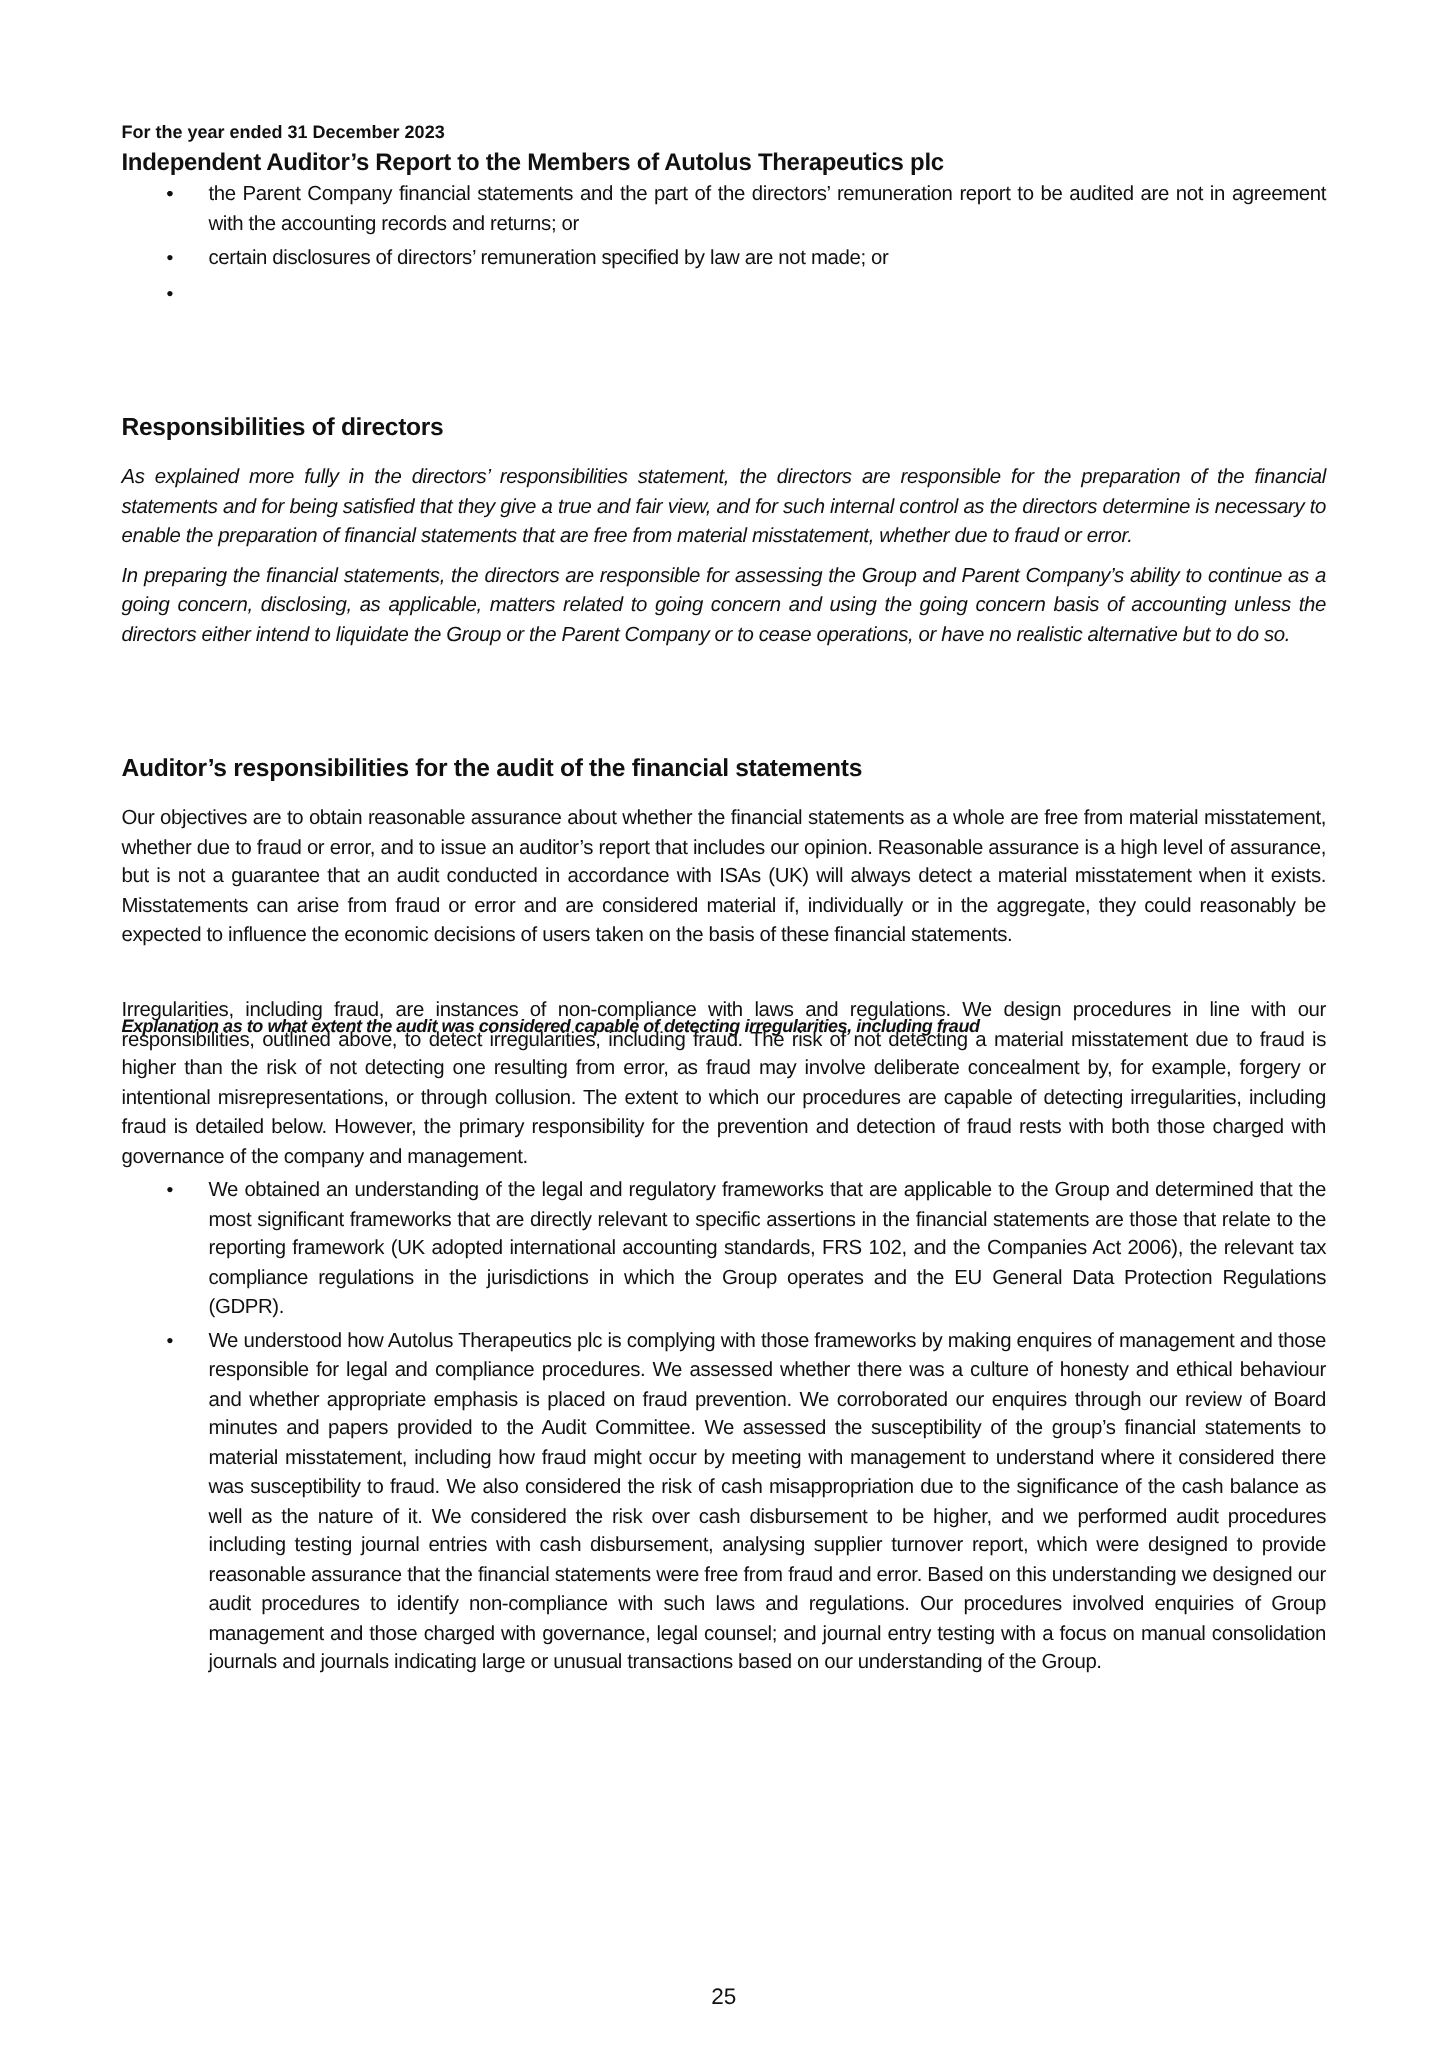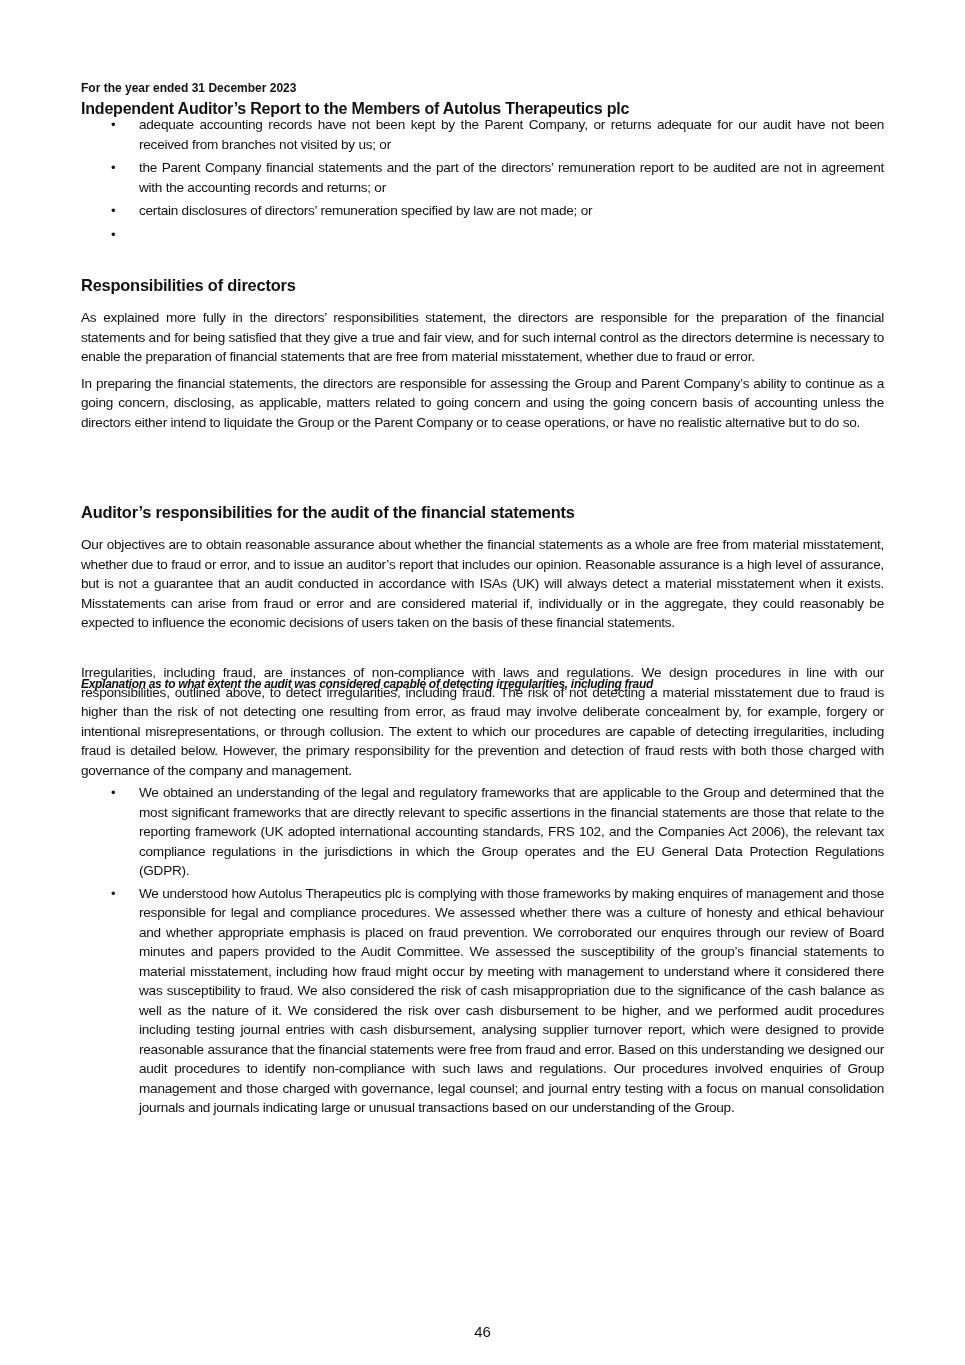--- a/index.html
+++ b/index.html
@@ -98,38 +98,37 @@
 
 <div class="page">
 
   <div class="title">Independent Auditor’s Report to the Members of Autolus Therapeutics plc</div>
   <div class="subtitle">For the year ended 31 December 2023</div>
 
   <div class="block" style="top:115px;">
     <ul class="bullets">
       <li style="margin-bottom:4px;">
         <span class="bullet">•</span>
-        <span>adequate accounting records have not been kept by the Parent Company, or returns adequate for our audit have not been received from branches not visited by us; or</span>
       </li>
       <li style="margin-bottom:4px;">
         <span class="bullet">•</span>
         <span>the Parent Company financial statements and the part of the directors’ remuneration report to be audited are not in agreement with the accounting records and returns; or</span>
       </li>
       <li style="margin-bottom:4px;">
         <span class="bullet">•</span>
         <span>certain disclosures of directors’ remuneration specified by law are not made; or</span>
       </li>
       <li>
         <span class="bullet">•</span>
       </li>
     </ul>
   </div>
 
   <div class="block h2" style="top:276px;">Responsibilities of directors</div>
-  <div class="block" style="top:308px;">
+  <div class="block" style="top:308px;font-style:italic;">
     <p class="body" style="margin-bottom:7px;">As explained more fully in the directors’ responsibilities statement, the directors are responsible for the preparation of the financial statements and for being satisfied that they give a true and fair view, and for such internal control as the directors determine is necessary to enable the preparation of financial statements that are free from material misstatement, whether due to fraud or error.</p>
     <p class="body">In preparing the financial statements, the directors are responsible for assessing the Group and Parent Company’s ability to continue as a going concern, disclosing, as applicable, matters related to going concern and using the going concern basis of accounting unless the directors either intend to liquidate the Group or the Parent Company or to cease operations, or have no realistic alternative but to do so.</p>
   </div>
 
   <div class="block h2" style="top:503px;">Auditor’s responsibilities for the audit of the financial statements</div>
   <div class="block" style="top:535px;">
     <p class="body">Our objectives are to obtain reasonable assurance about whether the financial statements as a whole are free from material misstatement, whether due to fraud or error, and to issue an auditor’s report that includes our opinion. Reasonable assurance is a high level of assurance, but is not a guarantee that an audit conducted in accordance with ISAs (UK) will always detect a material misstatement when it exists. Misstatements can arise from fraud or error and are considered material if, individually or in the aggregate, they could reasonably be expected to influence the economic decisions of users taken on the basis of these financial statements.</p>
   </div>
 
   <div class="block h3" style="top:677px;">Explanation as to what extent the audit was considered capable of detecting irregularities, including fraud</div>
@@ -142,13 +141,13 @@
       </li>
       <li>
         <span class="bullet">•</span>
         <span>We understood how Autolus Therapeutics plc is complying with those frameworks by making enquires of management and those responsible for legal and compliance procedures. We assessed whether there was a culture of honesty and ethical behaviour and whether appropriate emphasis is placed on fraud prevention. We corroborated our enquires through our review of Board minutes and papers provided to the Audit Committee. We assessed the susceptibility of the group’s financial statements to material misstatement, including how fraud might occur by meeting with management to understand where it considered there was susceptibility to fraud. We also considered the risk of cash misappropriation due to the significance of the cash balance as well as the nature of it. We considered the risk over cash disbursement to be  higher, and we performed audit procedures including testing journal entries with cash disbursement, analysing supplier turnover report, which were designed to provide reasonable assurance that the financial statements were free from fraud and error. Based on this understanding we designed our audit procedures to identify non-compliance with such laws and regulations. Our procedures involved enquiries of Group management and those charged with governance, legal counsel; and journal entry testing with a focus on manual consolidation journals and journals indicating large or unusual transactions based on our understanding of the Group.</span>
       </li>
     </ul>
   </div>
 
 </div>
 
-<div class="page-number">46</div>
+<div class="page-number">25</div>
 
 </body></html>

